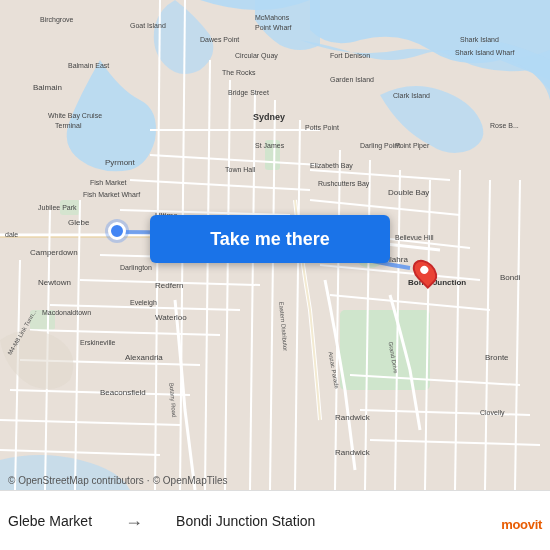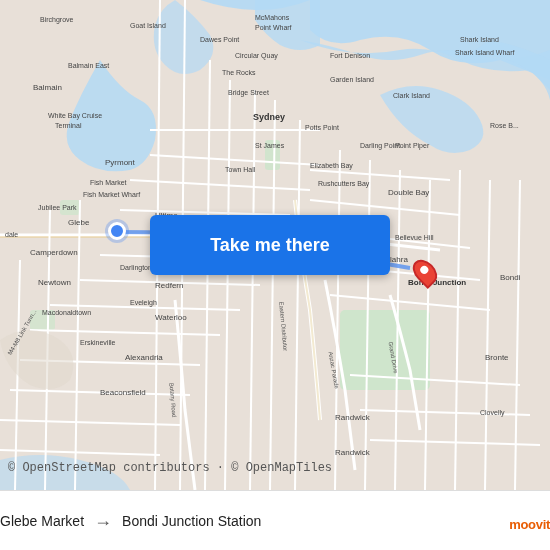--- a/index.html
+++ b/index.html
@@ -25,21 +25,21 @@
       top: 0; left: 0;
       width: 100%; height: 100%;
     }
 
     
     #take-me-there-btn {
       position: absolute;
       top: 215px;
       left: 150px;
       width: 240px;
-      height: 60px;
+      height: 48px;
       background: #1a73e8;
       color: white;
       border: none;
       border-radius: 6px;
       font-size: 18px;
       font-weight: 600;
       cursor: pointer;
       z-index: 10;
       display: flex;
       align-items: center;
@@ -82,41 +82,41 @@
       left: 5px;
       width: 8px;
       height: 8px;
       background: white;
       border-radius: 50%;
     }
 
     
     #attribution {
       position: absolute;
-      bottom: 15px;
+      bottom: 4px;
       left: 8px;
-      font-size: 12px;
+      font-size: 10px;
       color: #555;
       z-index: 10;
-      font-family: Liberation Mono, monospace;
     }
 
     
     #bottom-bar {
       position: absolute;
       bottom: 0;
       left: 0;
       width: 550px;
       height: 60px;
       background: white;
       border-top: 1px solid #ddd;
       display: flex;
       align-items: center;
-      padding: 0 0;
+      padding: 0 8px;
       z-index: 20;
+      gap: 23px;
     }
 
     .route-from {
       font-size: 14px;
       font-weight: 500;
       color: #222;
     }
 
     .route-arrow {
       margin: 0 10px;

